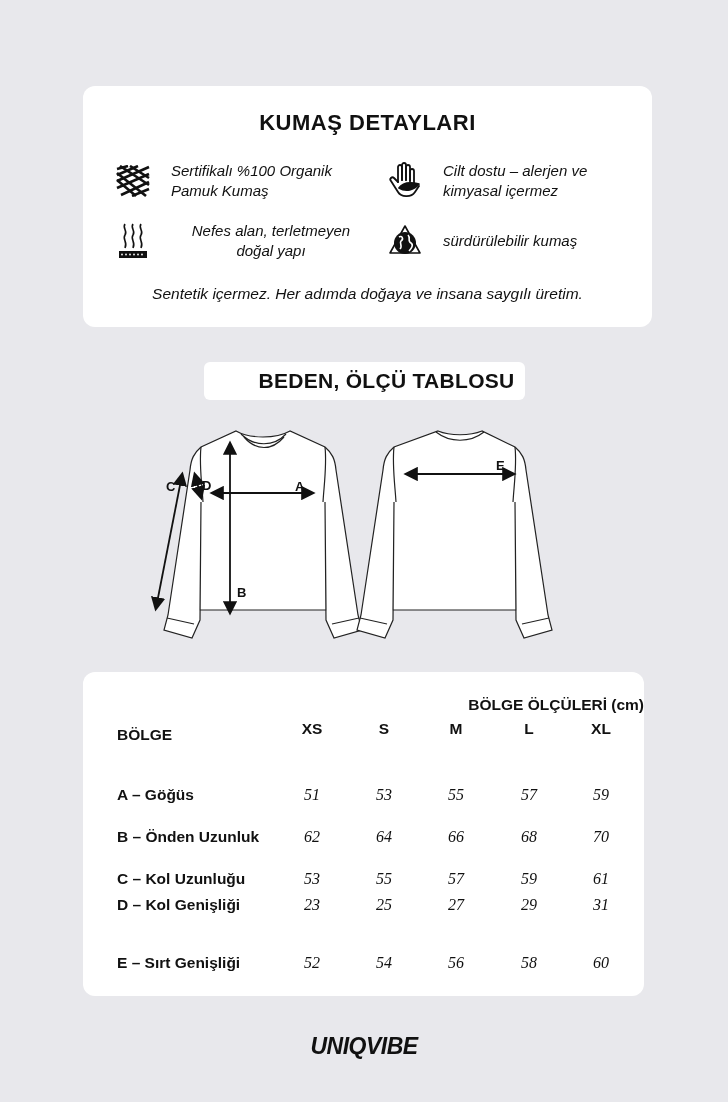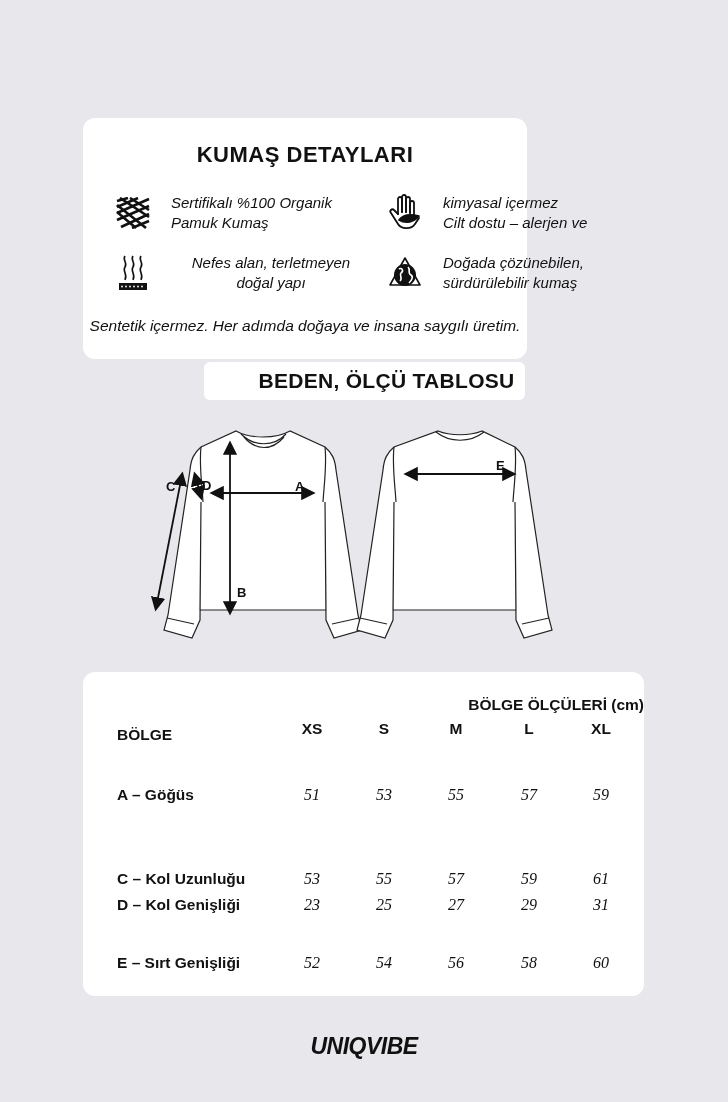--- a/index.html
+++ b/index.html
@@ -1,20 +1,20 @@
 <!DOCTYPE html>
 <html><head>
 <meta charset="utf-8">
 <style>
   * { box-sizing: border-box; margin: 0; padding: 0; }
   html, body { width: 728px; height: 1102px; background: #e8e8ec; overflow: hidden; }
   body { font-family: "Liberation Sans", "DejaVu Sans", sans-serif; color: #111; position: relative; }
 
   .card { position: absolute; background: #fff; border-radius: 12px; }
-  .fabric-card { left: 83px; top: 86px; width: 444px; height: 241px; margin-top: 32px; }
+  .fabric-card { left: 83px; top: 86px; width: 569px; height: 241px; }
   .fabric-title { position: absolute; left: 0; right: 0; top: 24px; text-align: center; font-weight: 700; font-size: 22px; letter-spacing: 0.5px; }
   .feature { position: absolute; display: flex; align-items: center; }
   .feature .ico { width: 40px; height: 40px; display: flex; align-items: center; justify-content: center; }
   .feature .txt { font-style: italic; font-size: 15px; line-height: 20px; margin-left: 18px; width: 200px; }
   .f1 { left: 30px; top: 75px; }
   .f2 { left: 302px; top: 75px; }
   .f3 { left: 30px; top: 135px; text-align: center; }
   .f4 { left: 302px; top: 135px; }
   .fabric-footer { position: absolute; left: 0; right: 0; top: 199px; text-align: center; font-style: italic; font-size: 15.5px; }
 
@@ -72,22 +72,22 @@
           <path d="M9 20 V5 a2 2 0 0 1 4 0 V18"></path>
           <path d="M13 18 V3 a2 2 0 0 1 4 0 V18"></path>
           <path d="M17 18 V5 a2 2 0 0 1 4 0 V19"></path>
           <path d="M21 19 V9 a2 2 0 0 1 4 0 V22"></path>
           <path d="M9 20 L5 16 a2 2 0 0 0 -3 3 L9 30 C12 35 22 36 26 30 L30 24"></path>
           <path d="M10 26 C14 20 22 20 30 22 C25 28 17 30 10 26 Z" fill="#111"></path>
         </g>
       </svg>
     </div>
     <div class="txt">
+      <div>Cilt dostu – alerjen ve</div>
       <div>kimyasal içermez</div>
-      <div>Cilt dostu – alerjen ve</div>
     </div>
   </div>
 
   <div class="feature f3">
     <div class="ico">
       <svg width="30" height="38" viewBox="0 0 30 38">
         <g stroke="#111" stroke-width="1.6" fill="none">
           <path d="M7 2 C4 6 10 9 7 13 C4 17 10 20 7 26"></path>
           <path d="M15 2 C12 6 18 9 15 13 C12 17 18 20 15 26"></path>
           <path d="M23 2 C20 6 26 9 23 13 C20 17 26 20 23 26"></path>
@@ -112,21 +112,20 @@
   <div class="feature f4">
     <div class="ico">
       <svg width="36" height="36" viewBox="0 0 36 36">
         <path d="M18 3 L33 30 L3 30 Z" fill="none" stroke="#111" stroke-width="1.6" stroke-linejoin="round"></path>
         <circle cx="18" cy="20" r="11" fill="#111"></circle>
         <path d="M12 14 C15 12 17 16 14 18 C12 20 16 23 13 26" stroke="#fff" stroke-width="1.6" fill="none"></path>
         <path d="M21 12 C24 15 20 18 24 20 C27 22 24 26 22 28" stroke="#fff" stroke-width="1.6" fill="none"></path>
       </svg>
     </div>
     <div class="txt">
-      <div>Doğada çözünebilen,</div>
       <div>sürdürülebilir kumaş</div>
     </div>
   </div>
 
   <div class="fabric-footer">Sentetik içermez. Her adımda doğaya ve insana saygılı üretim.</div>
 </div>
 
 <div class="size-title">BEDEN, ÖLÇÜ TABLOSU</div>
 
 <div class="diagram">
@@ -185,20 +184,28 @@
 
   <div class="row body" style="top:114px;">
     <span class="region">A – Göğüs</span>
     <span class="val c0">51</span>
     <span class="val c1">53</span>
     <span class="val c2">55</span>
     <span class="val c3">57</span>
     <span class="val c4">59</span>
   </div>
 
+  <div class="row body" style="top:156px;">
+    <span class="region">B – Önden Uzunluk</span>
+    <span class="val c0">62</span>
+    <span class="val c1">64</span>
+    <span class="val c2">66</span>
+    <span class="val c3">68</span>
+    <span class="val c4">70</span>
+  </div>
 
   <div class="row body" style="top:198px;">
     <span class="region">C – Kol Uzunluğu</span>
     <span class="val c0">53</span>
     <span class="val c1">55</span>
     <span class="val c2">57</span>
     <span class="val c3">59</span>
     <span class="val c4">61</span>
   </div>
 

